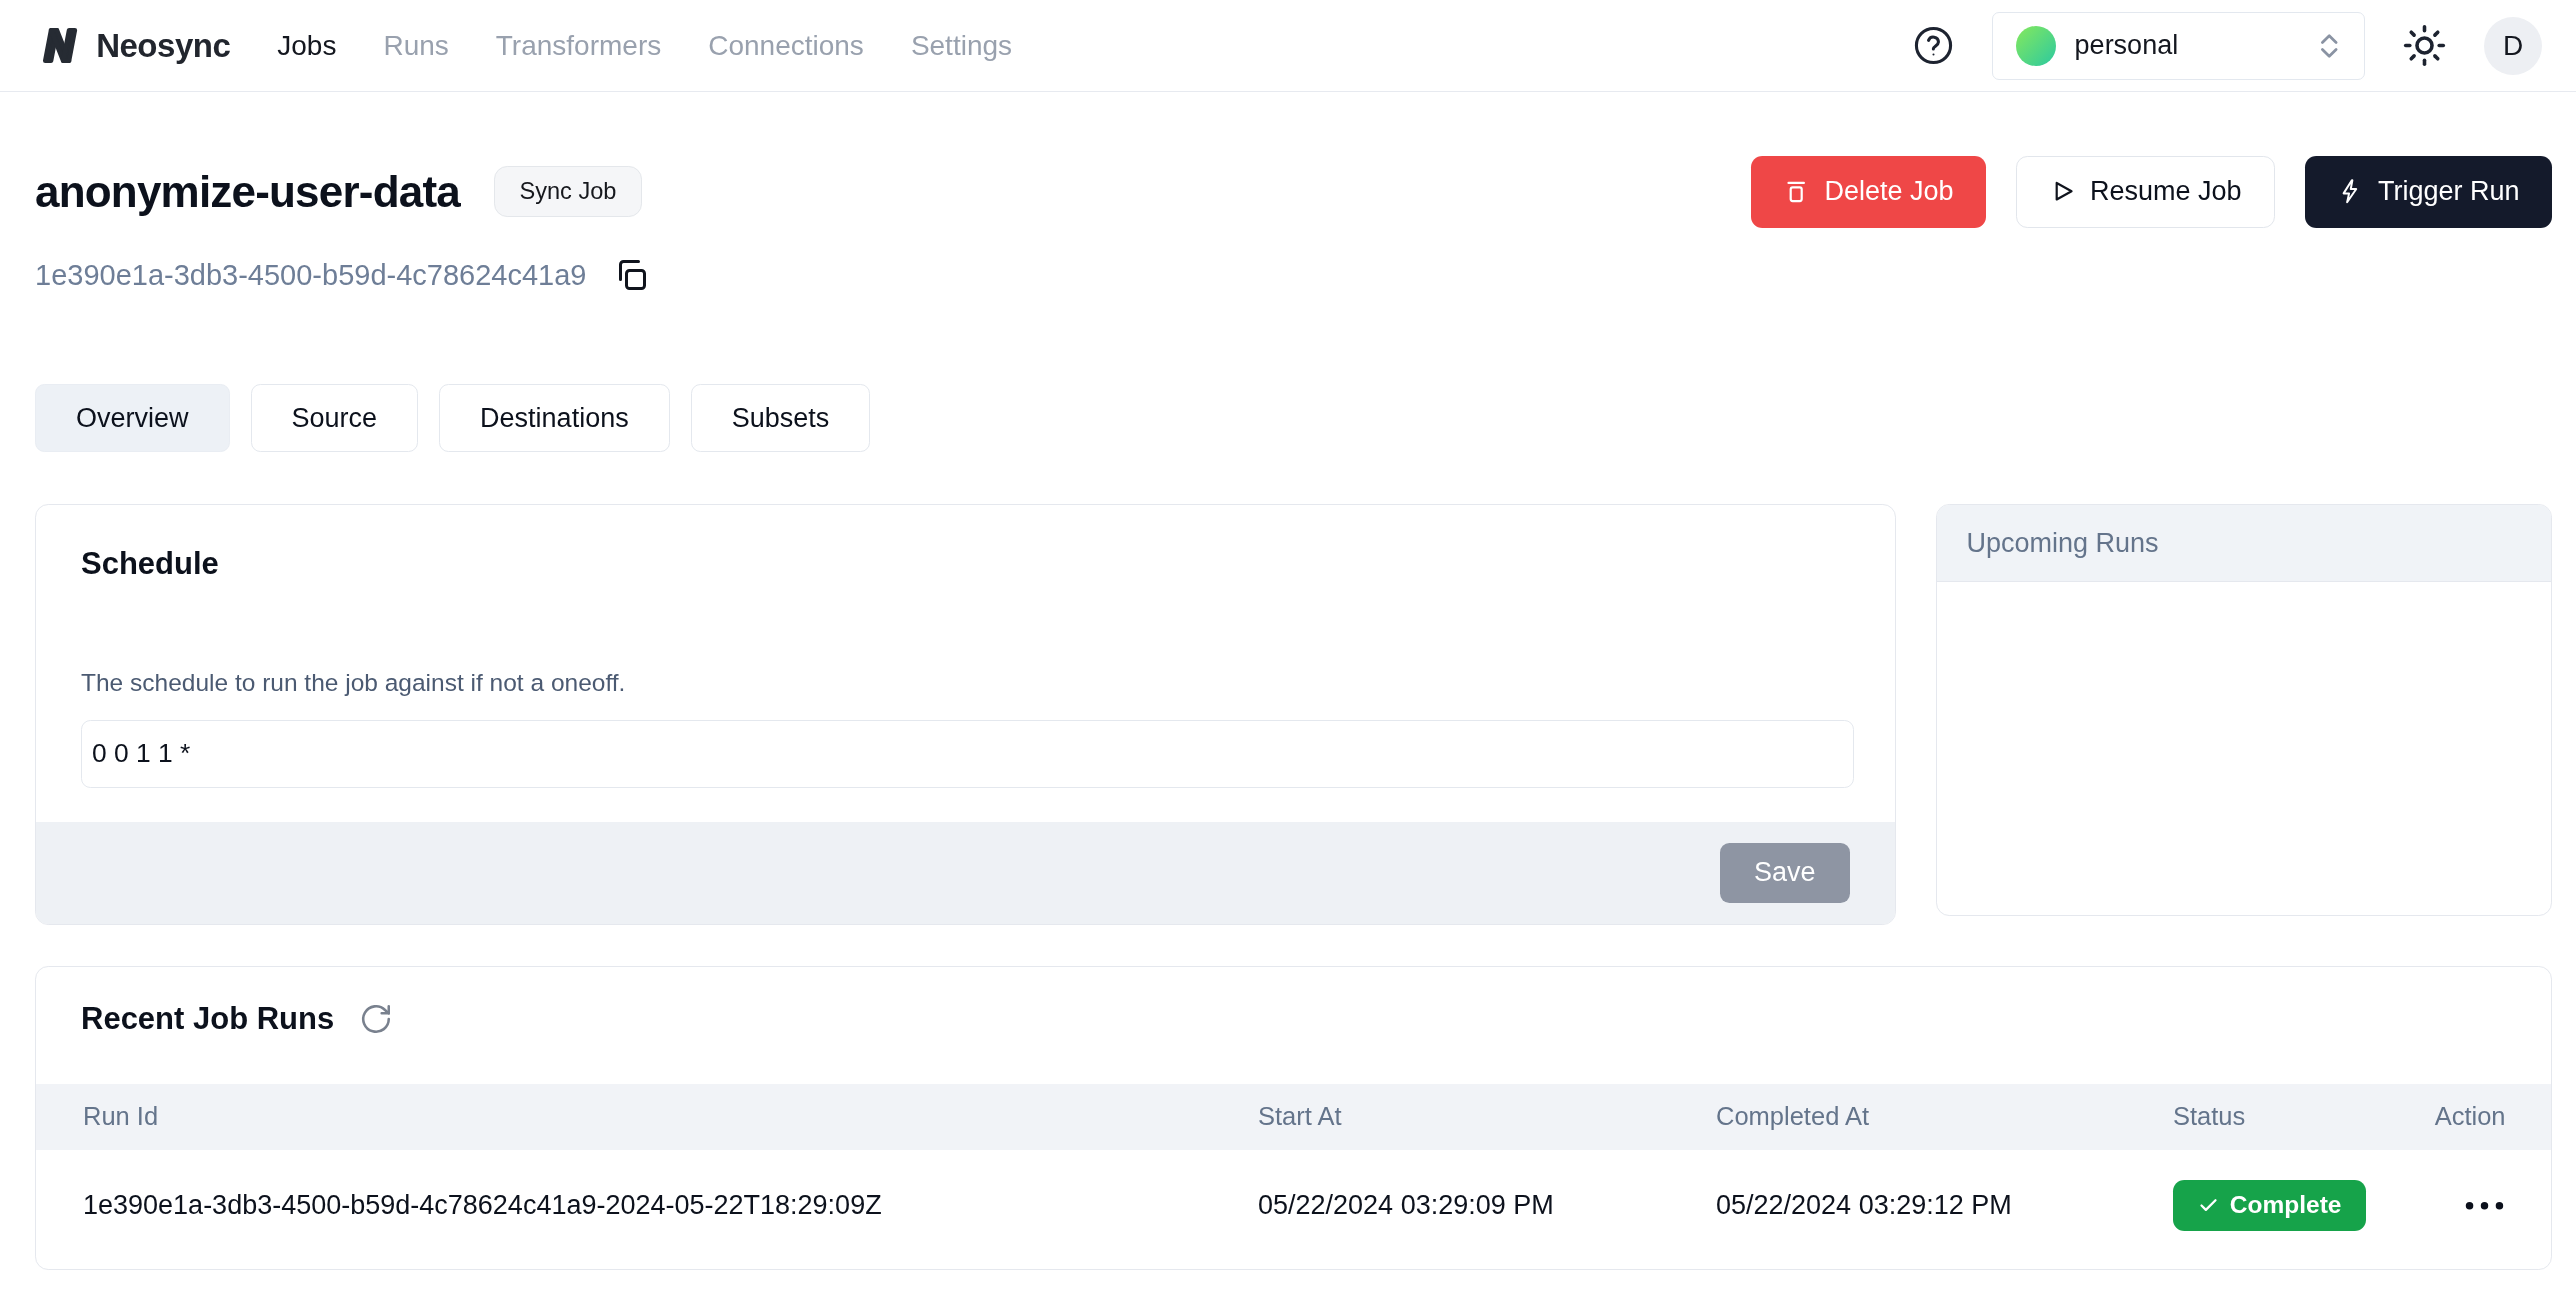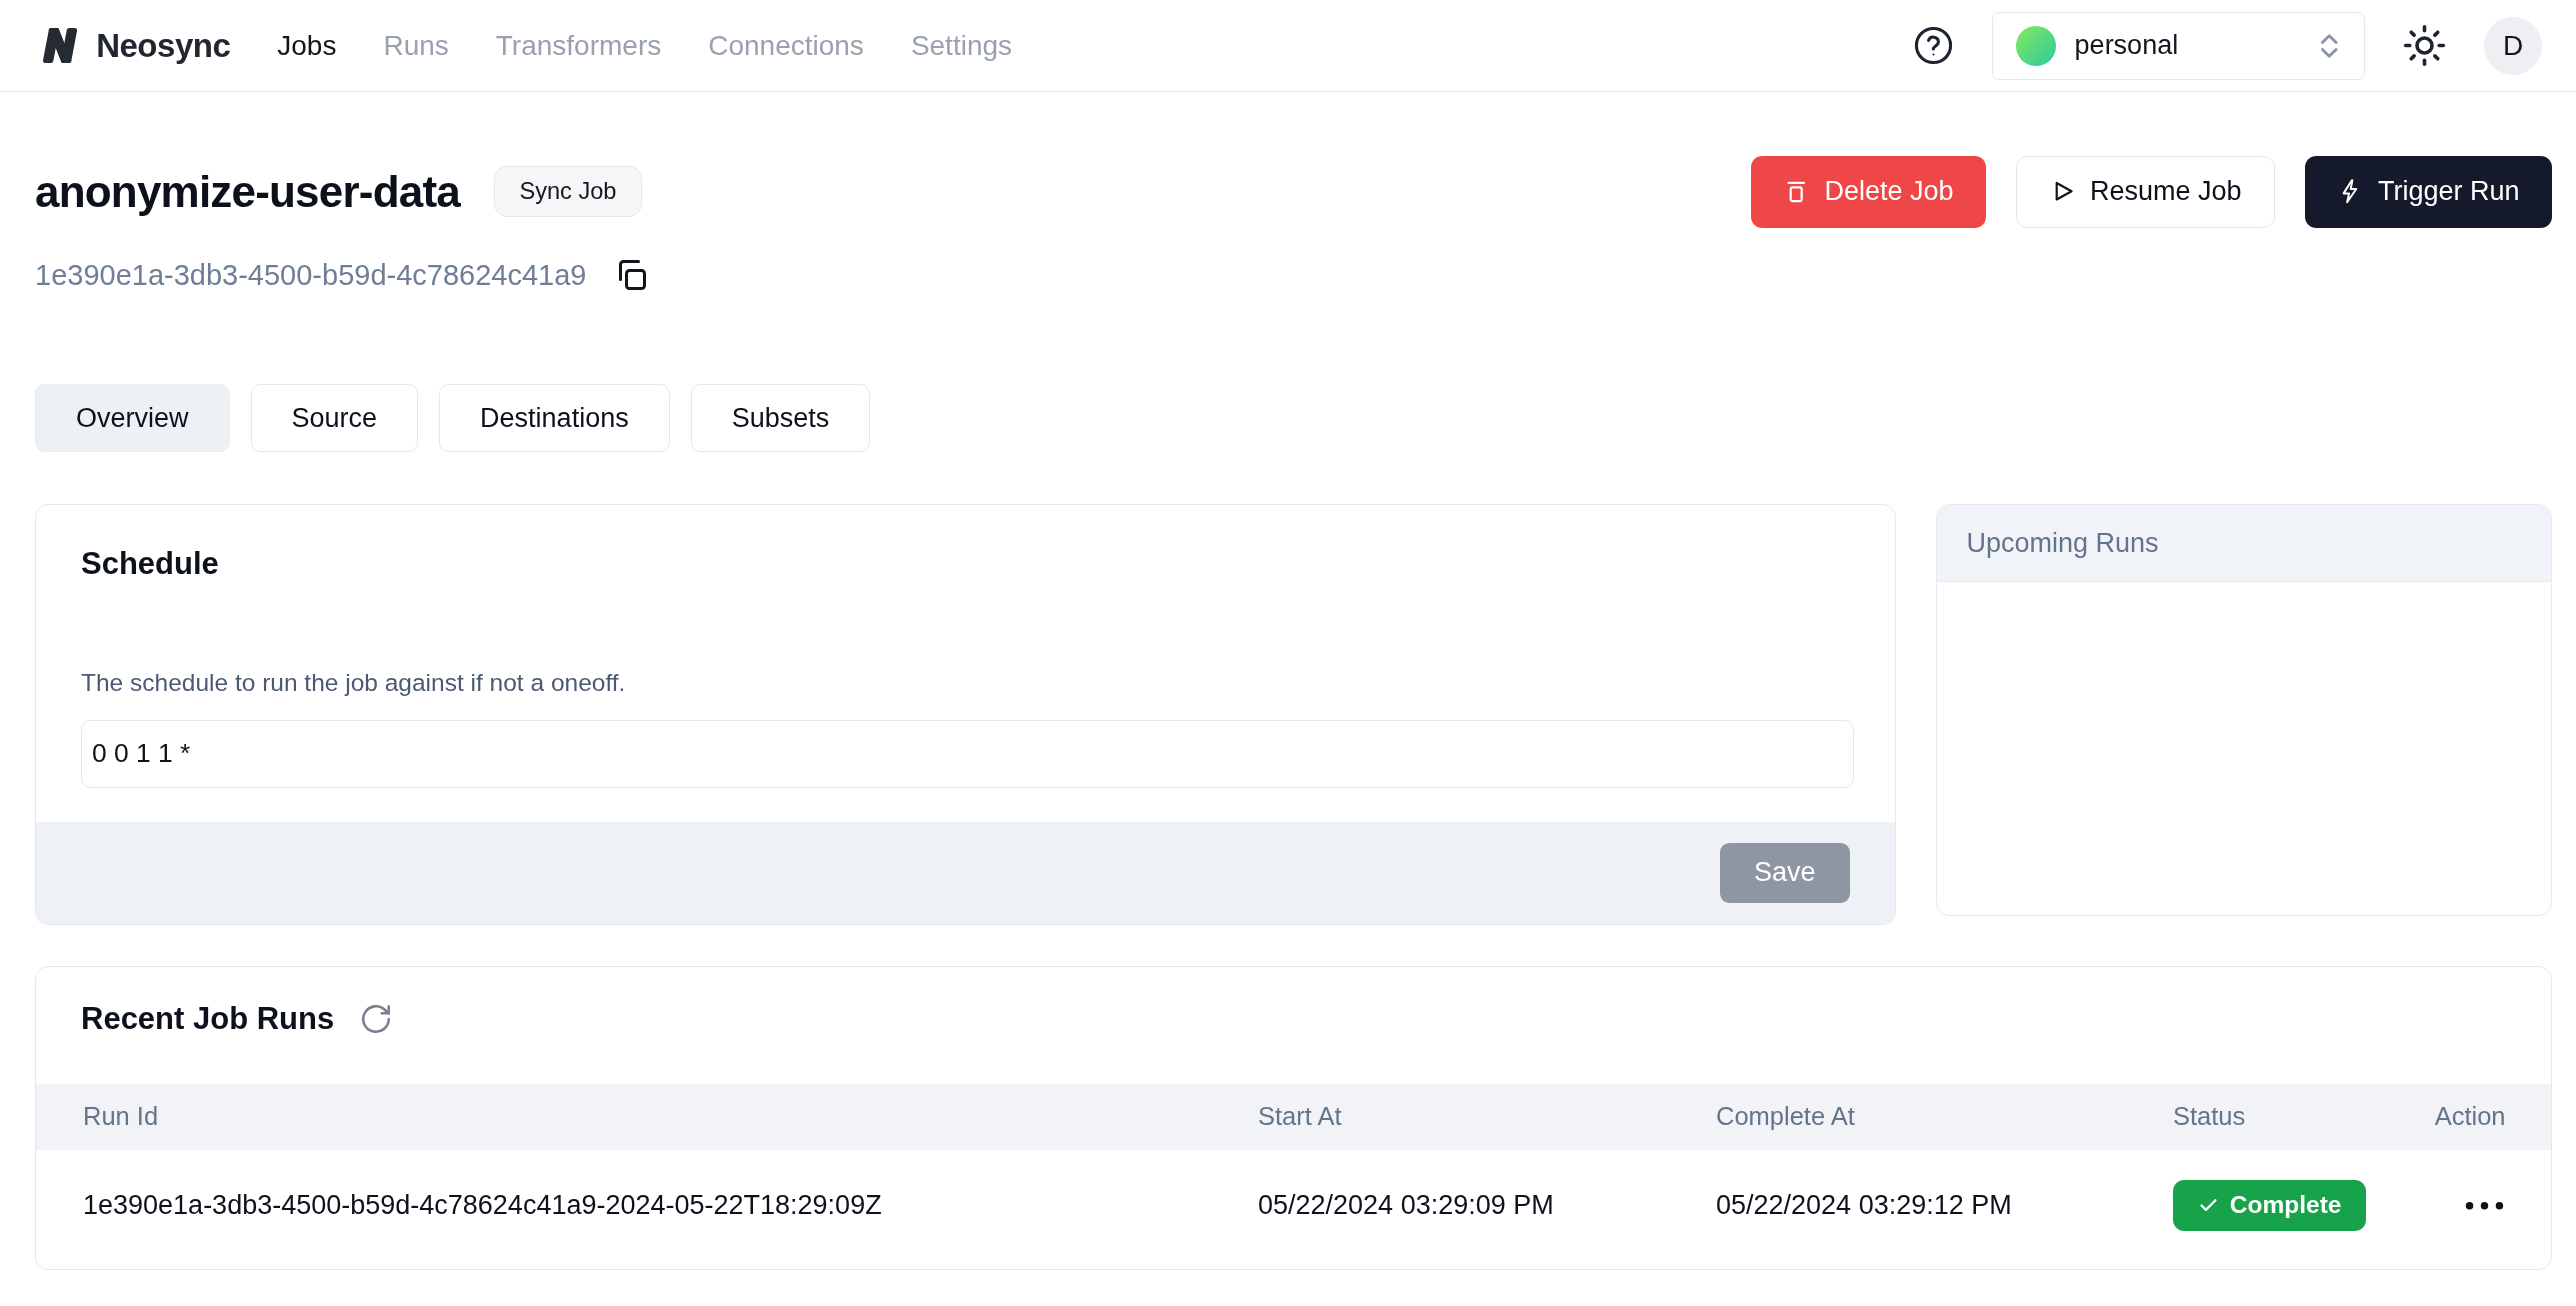--- a/index.html
+++ b/index.html
@@ -287,21 +287,21 @@
             <polyline points="21 3 21 8 16 8"></polyline>
           </svg>
         </span>
       </button>
     </div>
 
     <div class="runs-table">
       <div class="thead-row">
         <div class="col-runid">Run Id</div>
         <div class="col-start">Start At</div>
-        <div class="col-completed">Complete At</div>
+        <div class="col-completed">Completed At</div>
         <div class="col-status">Status</div>
         <div class="col-action">Action</div>
       </div>
       <div class="tbody-row">
         <div class="col-runid">1e390e1a-3db3-4500-b59d-4c78624c41a9-2024-05-22T18:29:09Z</div>
         <div class="col-start">05/22/2024 03:29:09 PM</div>
         <div class="col-completed">05/22/2024 03:29:12 PM</div>
         <div class="col-status">
           <span class="status-badge">
             <span>

